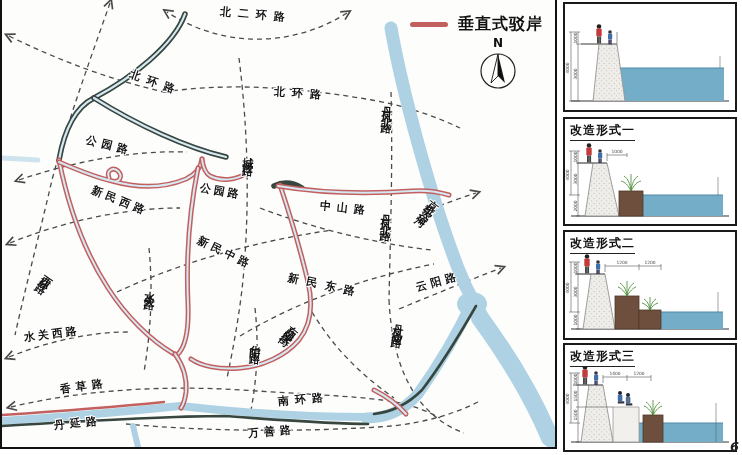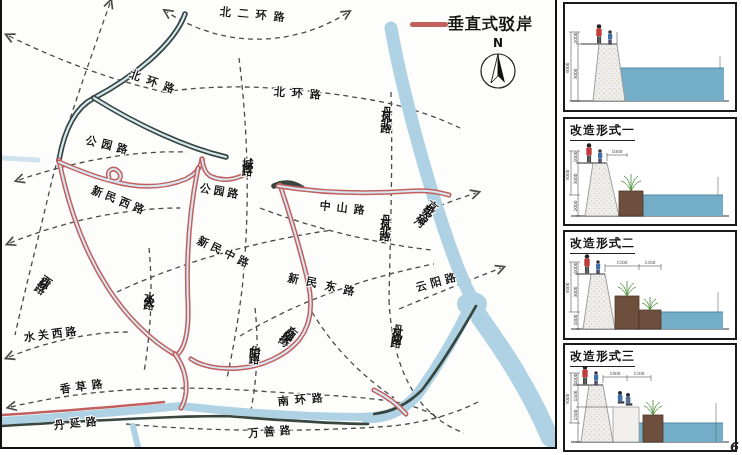--- a/index.html
+++ b/index.html
@@ -8,21 +8,21 @@
   
   .map{position:absolute;left:0;top:0;width:557px;height:449px;background:#fdfdfc;
        border-left:2px solid #111;border-right:2px solid #111;border-bottom:2px solid #111;box-sizing:border-box;}
   .map svg{position:absolute;left:0;top:0;}
   #road-labels{position:absolute;left:0;top:0;width:100%;height:100%;pointer-events:none;}
   .road-label{position:absolute;font-size:11px;font-weight:bold;color:#141414;white-space:nowrap;
       transform-origin:left center;line-height:1;
       text-shadow:-1px 0 #fff,1px 0 #fff,0 -1px #fff,0 1px #fff,1px 1px #fff,-1px -1px #fff;}
   .road-label.vert{writing-mode:vertical-rl;transform-origin:center top;}
   
-  .legend{position:absolute;left:408px;top:14px;display:flex;align-items:center;gap:0;}
+  .legend{position:absolute;left:408px;top:14px;display:flex;align-items:center;gap:10px;}
   .legend .swatch{width:38px;height:5px;border-radius:3px;background:#c2605f;}
   .legend .lab{font-size:16px;font-weight:bold;color:#111;letter-spacing:1px;}
   
   .compass{position:absolute;left:474px;top:38px;}
   .compass .n{position:absolute;left:17px;top:-2px;font-size:12px;font-weight:bold;color:#111;}
   
   .panel{position:absolute;left:563px;width:174px;background:#fff;}
   .panel svg{display:block;}
   .panel-title{position:absolute;top:5px;left:7px;font-size:12px;font-weight:bold;color:#111;
       border-bottom:1.5px solid #222;padding-bottom:1px;letter-spacing:1px;background:#fff;}

